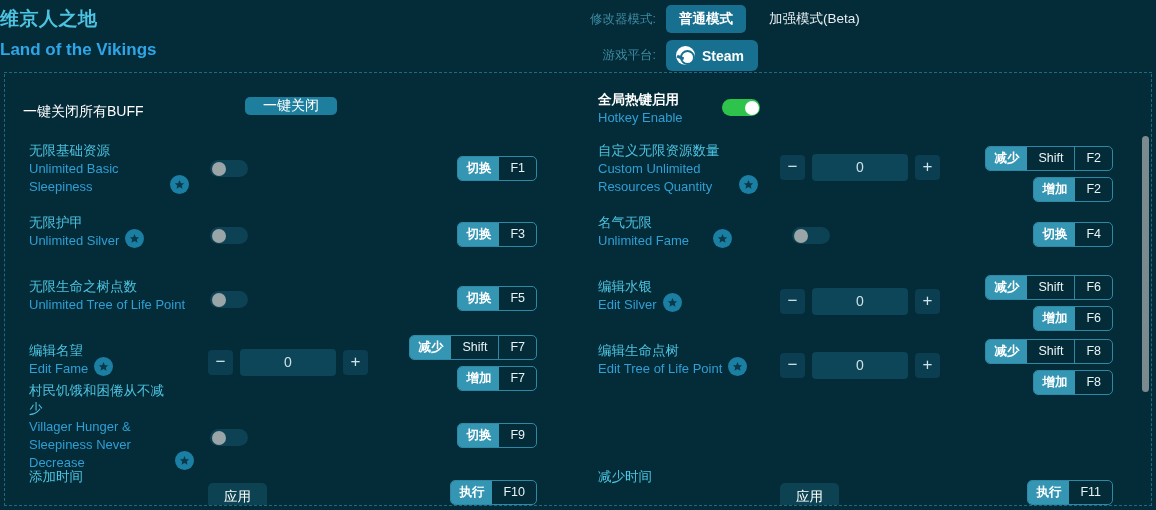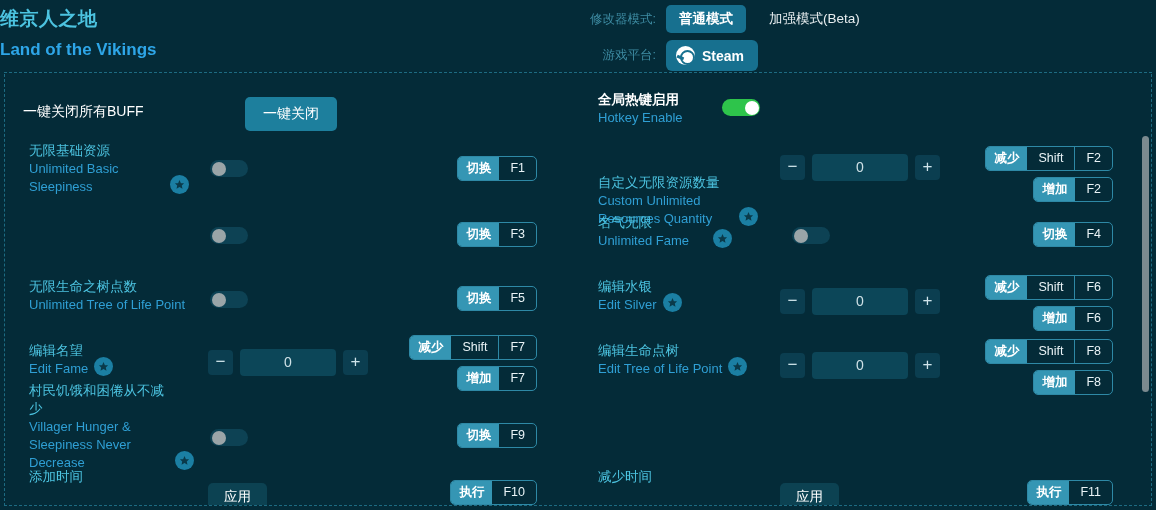--- a/index.html
+++ b/index.html
@@ -118,21 +118,21 @@
     color: #cfe1e6; font-size: 14px; line-height: 27px; text-align: center;
     cursor: text; flex: none;
   }
 
   
   .action-btn {
     position: absolute; background: #1d7f9d; color: #ffffff;
     font-size: 14px; border-radius: 5px; text-align: center;
     cursor: pointer; white-space: nowrap;
   }
-  .action-btn.big { padding: 8px 18px; }
+  .action-btn.big { padding: 0 18px; }
   .action-btn.apply { background: #0c4252; padding: 5px 16px; font-size: 13.5px; }
 
   
   .hk-group { position: absolute; display: flex; flex-direction: column; gap: 6px; }
   .hk-row {
     display: flex; align-items: stretch; border-radius: 5px;
     border: 1px solid #2e89a6; overflow: hidden; cursor: pointer;
     align-self: flex-end; background: #042b38;
   }
   .hk-act {
@@ -211,20 +211,31 @@
         </div>
         <div class="hk-group" style="left:412px;top:14px;width:120px;">
           <div class="hk-row">
             <span class="hk-act">切换</span>
             <span class="hk-key first">F1</span>
           </div>
         </div>
       </div>
 
       <div class="row" style="top:140px;height:50px;">
+        <div class="label-wrap" style="left:24px;top:0px;">
+          <div class="lbl">
+            <span class="cn">无限护甲</span>
+            <span class="en">Unlimited Silver</span>
+          </div>
+          <span class="star">
+            <svg viewBox="0 0 24 24">
+                <polygon points="12,2 15,9 22,9.5 17,14 18.5,21 12,17.5 5.5,21 7,14 2,9.5 9,9" fill="#0a3a4a"></polygon>
+              </svg>
+          </span>
+        </div>
         <div class="toggle" style="left:205px;top:13px;">
           <span class="knob"></span>
         </div>
         <div class="hk-group" style="left:412px;top:8px;width:120px;">
           <div class="hk-row">
             <span class="hk-act">切换</span>
             <span class="hk-key first">F3</span>
           </div>
         </div>
       </div>
@@ -325,21 +336,21 @@
             <span class="en">Hotkey Enable</span>
           </div>
         </div>
         <div class="toggle on" style="left:139px;top:11px;">
           <span class="knob"></span>
         </div>
       </div>
 
       <div class="row" style="top:68px;height:62px;">
         <div class="label-wrap" style="left:15px;top:0px;width:170px;">
-          <div class="lbl" style="width:135px;margin-top:32px;">
+          <div class="lbl" style="width:135px;">
             <span class="cn">自定义无限资源数量</span>
             <span class="en">Custom Unlimited Resources Quantity</span>
           </div>
           <span class="star">
             <svg viewBox="0 0 24 24">
                 <polygon points="12,2 15,9 22,9.5 17,14 18.5,21 12,17.5 5.5,21 7,14 2,9.5 9,9" fill="#0a3a4a"></polygon>
               </svg>
           </span>
         </div>
         <div class="stepper" style="left:197px;top:12px;">

